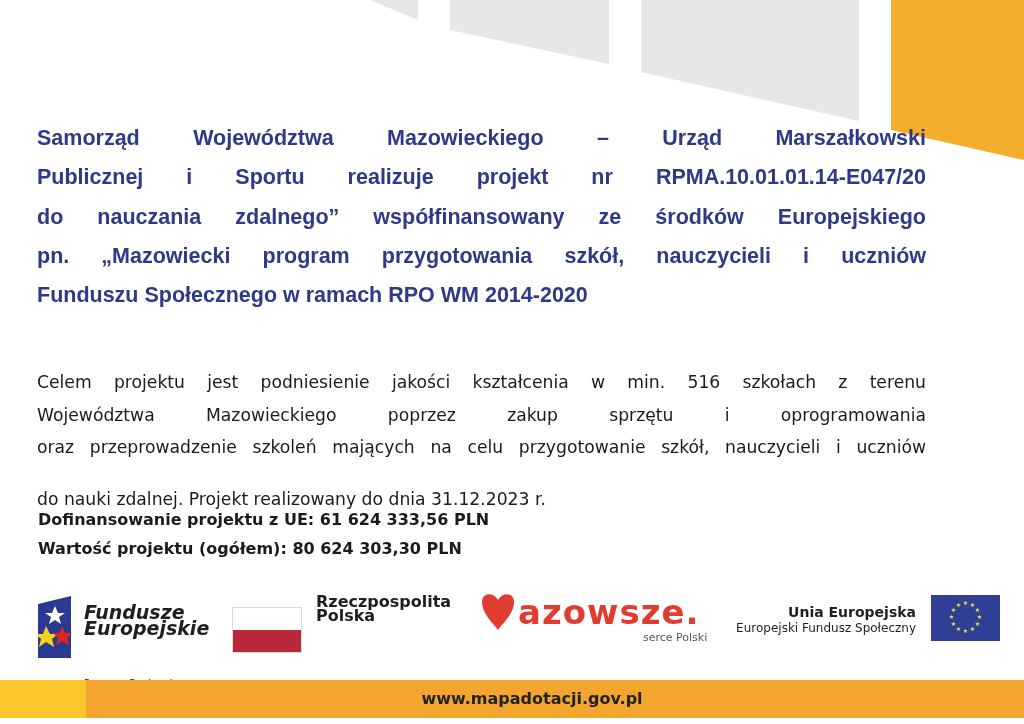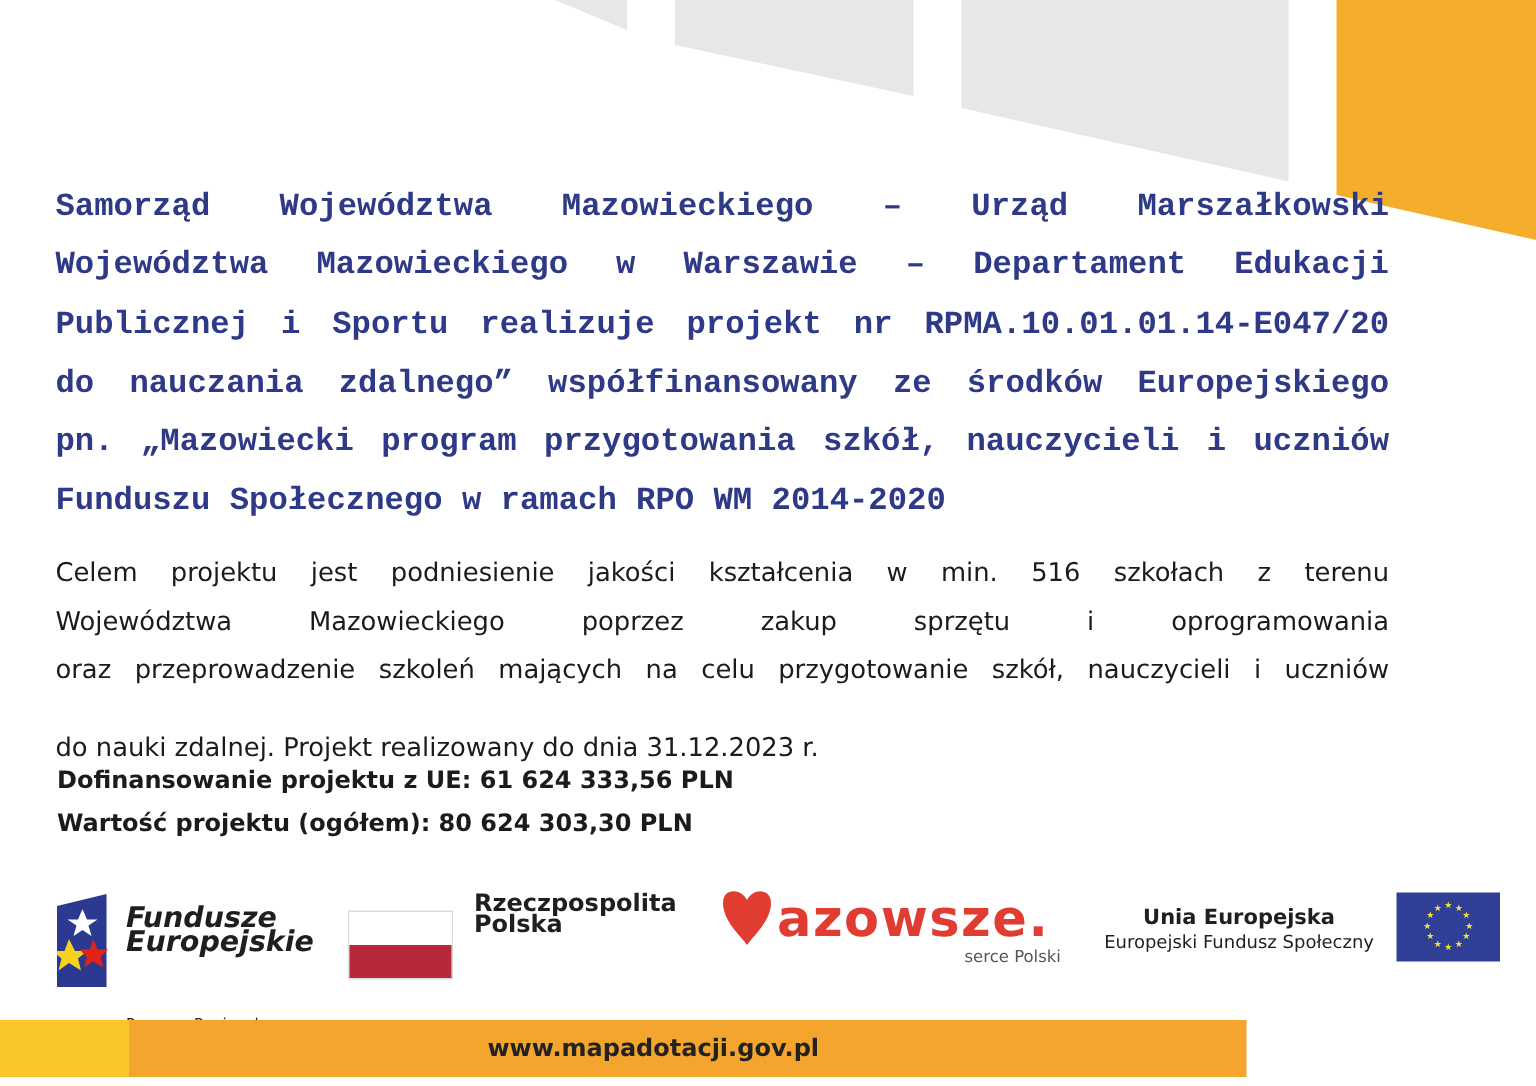--- a/index.html
+++ b/index.html
@@ -1,56 +1,55 @@
 <!DOCTYPE html>
 <html><head>
 <meta charset="utf-8">
 <style>
   html, body { margin:0; padding:0; }
   body { width:1024px; height:724px; position:relative; overflow:hidden; background:#ffffff; font-family:"Liberation Sans", sans-serif; }
   .deco { position:absolute; left:0; top:0; }
-  .heading { position:absolute; left:37px; top:119px; width:889px; color:#2e3a87; font-family:Liberation Mono, monospace; font-weight:bold; font-size:21.5px; line-height:39.3px; text-align:justify; }
+  .heading { position:absolute; left:37px; top:119px; width:889px; color:#2e3a87; font-family:Liberation Sans, sans-serif; font-weight:bold; font-size:21.5px; line-height:39.3px; text-align:justify; }
   .heading span { display:block; text-align:justify; text-align-last:justify; }
   .heading span.last { text-align-last:left; }
   .body-text { position:absolute; left:37px; top:366px; width:889px; color:#1b1b1b; font-family:"DejaVu Sans", sans-serif; font-size:17.2px; line-height:32.5px; }
   .body-text span { display:block; text-align:justify; text-align-last:justify; }
   .body-text span.last { text-align-last:left;margin-top:19px; }
   .funding { position:absolute; left:38px; top:505px; color:#1b1b1b; font-family:"DejaVu Sans", sans-serif; font-weight:bold; font-size:16px; line-height:29px; }
   .funding div { white-space:nowrap; }
   .logo-fe { position:absolute; left:38px; top:596px; }
   .fe-text { position:absolute; left:84px; top:604px; color:#1f1f1f; font-family:"DejaVu Sans", sans-serif; }
   .fe-text .l1, .fe-text .l2 { font-size:19px; font-weight:bold; line-height:16px;font-style:italic; }
   .fe-text .l3 { font-size:10px; line-height:16px;margin-top:40px; }
   .pl-flag { position:absolute; left:232px; top:607px; width:70px; height:46px; border:1px solid #dcdcdc; box-sizing:border-box; }
   .pl-flag .white { height:50%; background:#ffffff; }
   .pl-flag .red { height:50%; background:#b8273a; }
   .rp-text { position:absolute; left:316px; top:595px; color:#1f1f1f; font-family:"DejaVu Sans", sans-serif; font-weight:bold; font-size:16px; line-height:14px; }
   .mazowsze { position:absolute; left:478px; top:590px; }
   .serce { position:absolute; left:643px; top:631px; color:#555; font-family:"DejaVu Sans", sans-serif; font-size:11px; }
-  .ue-text { position:absolute; right:108px; top:603px; text-align:center; color:#1f1f1f; font-family:"DejaVu Sans", sans-serif; }
+  .ue-text { position:absolute; right:108px; top:603px; text-align:right; color:#1f1f1f; font-family:"DejaVu Sans", sans-serif; }
   .ue-text .t1 { font-size:14px; font-weight:bold; line-height:18px; }
   .ue-text .t2 { font-size:12px; line-height:14px; }
   .eu-flag { position:absolute; left:931px; top:595px; width:69px; height:46px; background:#2f3f95; }
-  .footer-bar { position:absolute; left:0; top:680px; width:831px; height:38px; background:#f4a52d; }
+  .footer-bar { position:absolute; left:0; top:680px; width:1024px; height:38px; background:#f4a52d; }
   .footer-yellow { position:absolute; left:0; top:0; width:86px; height:38px; background:#fbc62a; }
   .footer-url { position:absolute; left:0; right:0; top:0; height:38px; line-height:38px; text-align:center; color:#222; font-family:"DejaVu Sans", sans-serif; font-weight:bold; font-size:16px; padding-left:40px; box-sizing:border-box; }
 </style>
 </head>
 <body>
 
 <svg class="deco" width="1024" height="170" viewBox="0 0 1024 170">
   <polygon points="370,0 418,0 418,20" fill="#e8e7e5"></polygon>
   <polygon points="450,0 609,0 609,64 450,30" fill="#e8e7e5"></polygon>
   <polygon points="641,0 859,0 859,121 641,72" fill="#e8e7e5"></polygon>
   <polygon points="891,0 1024,0 1024,160 891,130" fill="#f5ae2c"></polygon>
 </svg>
 
 <div class="heading">
   <span>Samorząd Województwa Mazowieckiego – Urząd Marszałkowski</span>
-  <span>Województwa Mazowieckiego w Warszawie – Departament Edukacji</span>
   <span>Publicznej i Sportu realizuje projekt nr RPMA.10.01.01.14-E047/20</span>
   <span>do nauczania zdalnego” współfinansowany ze środków Europejskiego</span>
   <span>pn. „Mazowiecki program przygotowania szkół, nauczycieli i uczniów</span>
   <span class="last">Funduszu Społecznego w ramach RPO WM 2014-2020</span>
 </div>
 
 <div class="body-text">
   <span>Celem projektu jest podniesienie jakości kształcenia w min. 516 szkołach z terenu</span>
   <span>Województwa Mazowieckiego poprzez zakup sprzętu i oprogramowania</span>
   <span>oraz przeprowadzenie szkoleń mających na celu przygotowanie szkół, nauczycieli i uczniów</span>

